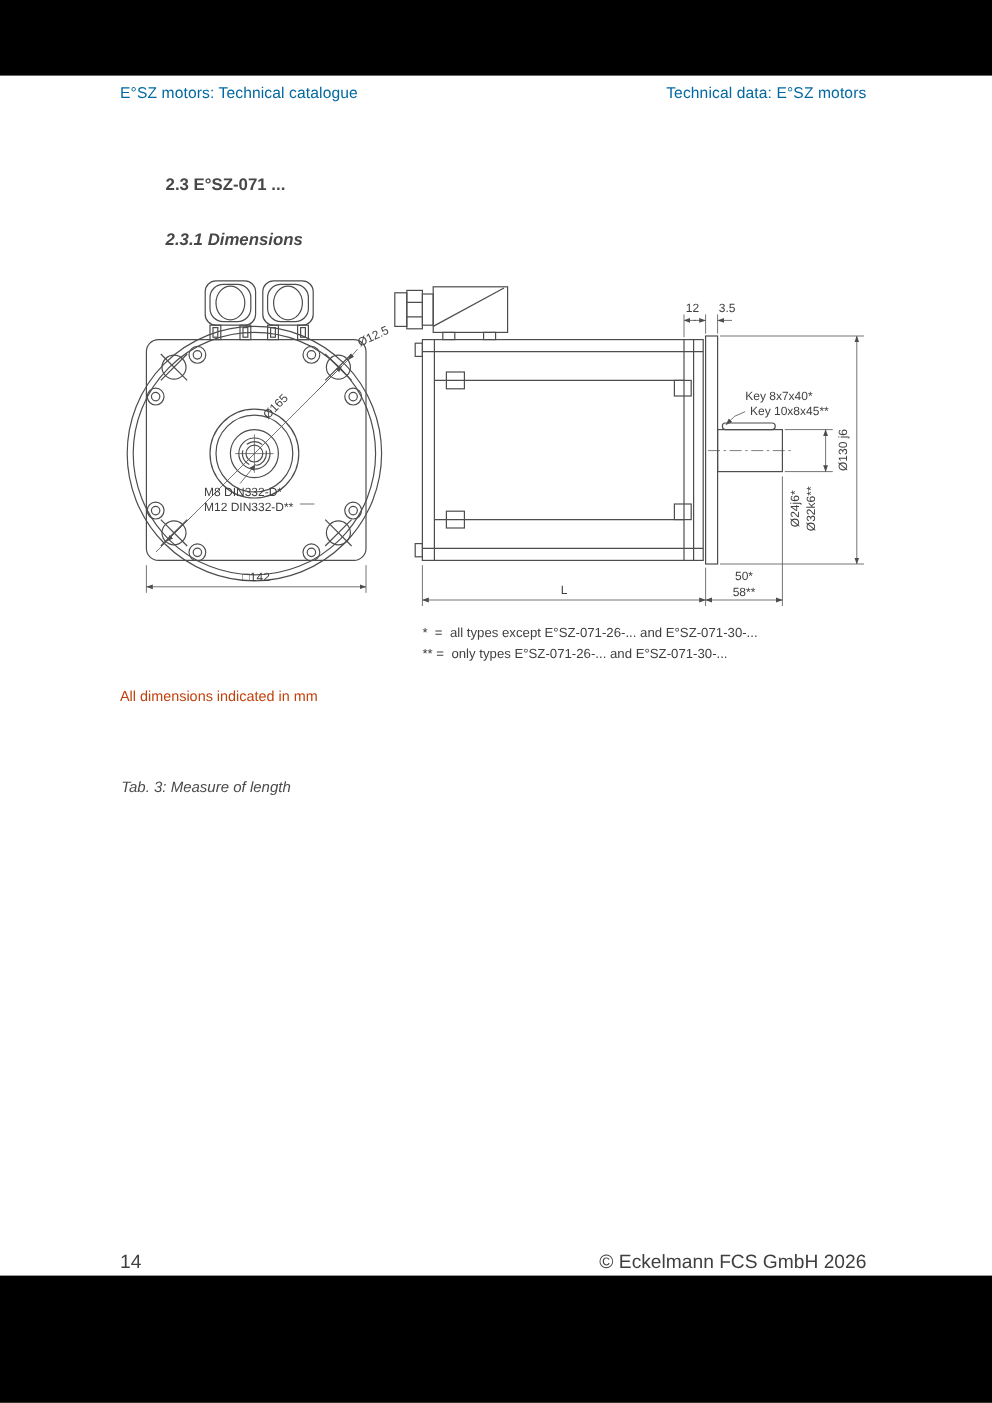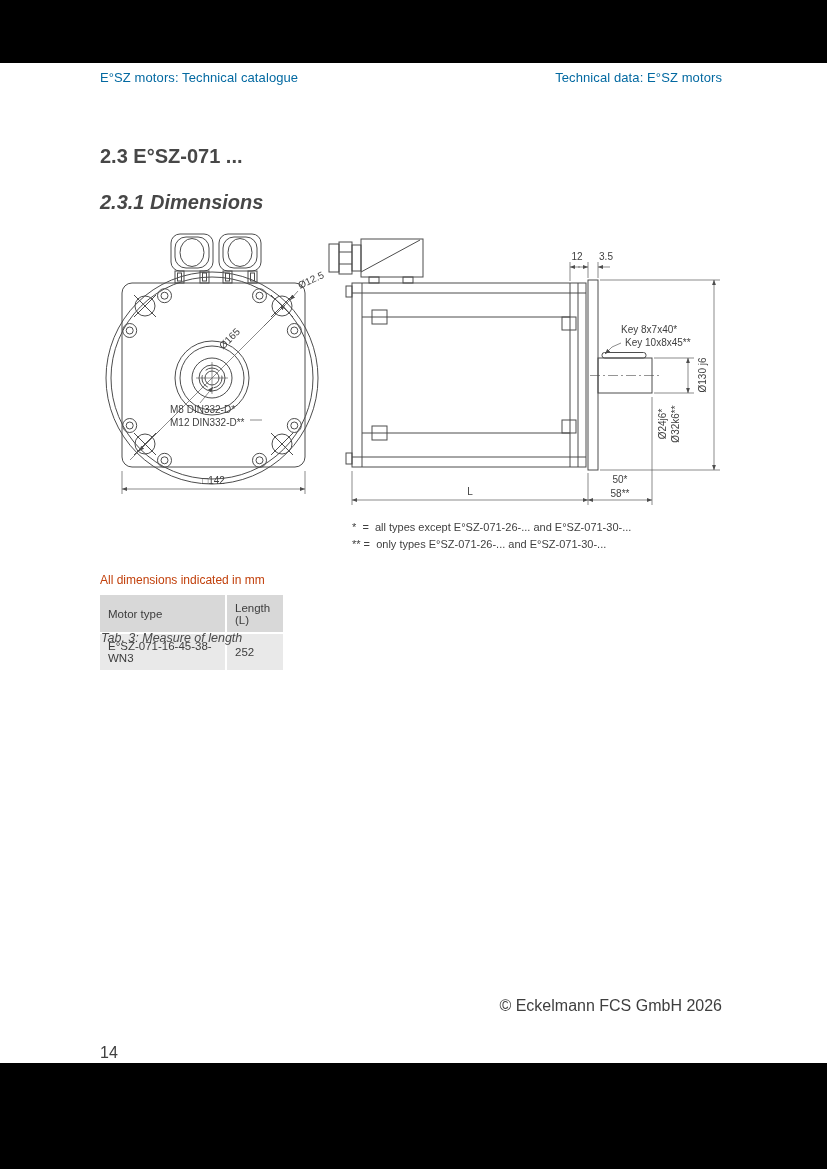--- a/index.html
+++ b/index.html
@@ -3,21 +3,21 @@
 <meta charset="utf-8">
 <style>
   html,body{margin:0;padding:0;}
   body{
     width:827px;height:1169px;background:#000;position:relative;
     font-family:"Liberation Sans",sans-serif;color:#3f3f3f;
   }
   .sheet{position:absolute;left:0;top:63px;width:827px;height:1000px;background:#ffffff;}
   .abs{position:absolute;}
   .hdr{font-size:13px;color:#0369a1;letter-spacing:0.1px;}
-  .h1{font-size:20px;font-weight:600;color:#474747;}
+  .h1{font-size:14px;font-weight:600;color:#474747;margin-left:38px;}
   .note{font-size:12px;color:#c2410c;}
   .cap{font-size:12.5px;font-style:italic;color:#4a4a4a;}
   .ftr{font-size:16px;color:#3f3f3f;}
   table.dim{border-collapse:separate;border-spacing:0;font-size:11.5px;color:#3d3d3d;}
   table.dim th{background:#d8d8d8;font-weight:normal;text-align:left;padding:7px 8px 6px 8px;border-bottom:2px solid #fff;}
   table.dim td{background:#e9e9e9;padding:6px 8px;}
   table.dim th:first-child,table.dim td:first-child{width:109px;border-right:2px solid #fff;}
   table.dim th:last-child,table.dim td:last-child{width:40px;}
   svg text{font-family:"Liberation Sans",sans-serif;fill:#3f3f3f;font-size:10px;white-space:pre;}
   svg .ft{font-size:11px;}
@@ -224,33 +224,19 @@
       </g>
 
       <text class="ft" x="252" y="304">*  =  all types except E°SZ-071-26-... and E°SZ-071-30-...</text>
       <text class="ft" x="252" y="321">** =  only types E°SZ-071-26-... and E°SZ-071-30-...</text>
     </g>
   </svg>
   </div>
 
   <div class="abs note" style="left:100px;top:510px;">All dimensions indicated in mm</div>
 
-  <table class="dim abs" style="left:100px;top:532px;">
-    <thead>
-      <tr>
-        <th>Motor type</th>
-        <th>Length (L)</th>
-      </tr>
-    </thead>
-    <tbody>
-      <tr>
-        <td>E°SZ-071-16-45-38-WN3</td>
-        <td>252</td>
-      </tr>
-    </tbody>
-  </table>
-
-  <div class="abs cap" style="left:101px;top:568px;">Tab. 3: Measure of length</div>
+
+  <div class="abs cap" style="left:101px;top:586px;">Tab. 3: Measure of length</div>
 
   <div class="abs ftr" style="left:100px;top:981px;">14</div>
-  <div class="abs ftr" style="right:105px;top:934px;">© Eckelmann FCS GmbH 2026</div>
+  <div class="abs ftr" style="right:105px;top:981px;">© Eckelmann FCS GmbH 2026</div>
 
 </div>
 
 </body></html>

